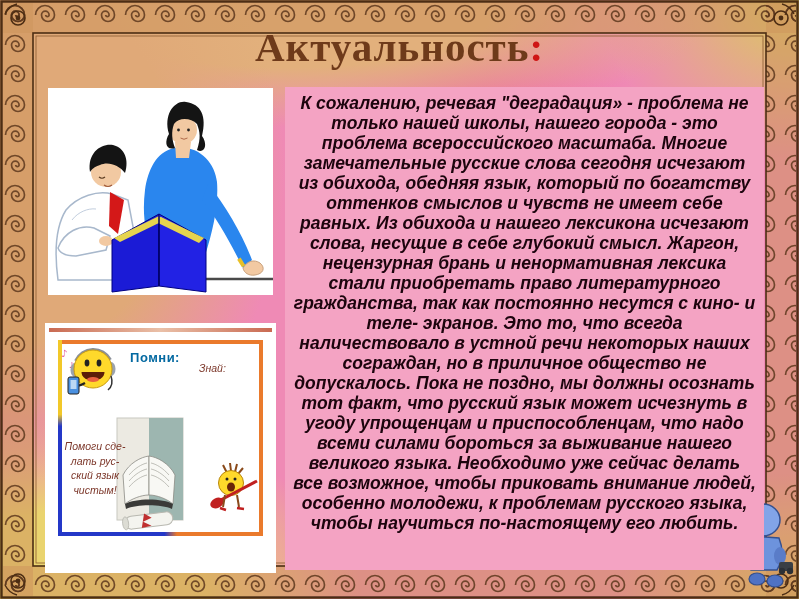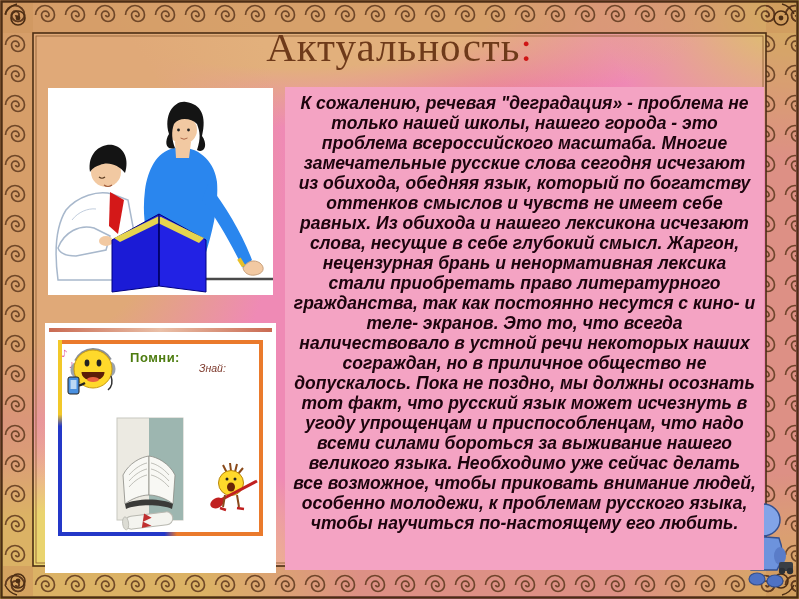--- a/index.html
+++ b/index.html
@@ -11,31 +11,31 @@
       radial-gradient(ellipse 560px 150px at 290px 15px, #e2b07c 0%, #e2b07c 35%, rgba(226,176,124,0) 75%),
       radial-gradient(ellipse 420px 250px at 60px 600px, #ead46f 0%, #ead46f 35%, rgba(234,212,111,0) 72%),
       radial-gradient(ellipse 280px 220px at 795px 5px, #d9ca5e 0%, rgba(217,202,94,0) 70%),
       radial-gradient(ellipse 260px 180px at 799px 599px, #e3cb62 0%, rgba(227,203,98,0) 70%),
       radial-gradient(ellipse 220px 130px at 480px 100px, rgba(240,104,168,0.85) 0%, rgba(240,104,168,0) 70%);
     font-family:"Liberation Sans",sans-serif;
   }
   .frame-svg{position:absolute;left:0;top:0;z-index:1;pointer-events:none;}
   .title{
     position:absolute;left:40px;right:40px;top:24px;z-index:2;
-    text-align:center;font-family:"Liberation Serif",serif;font-weight:normal;
+    text-align:center;font-family:"Liberation Serif",serif;font-weight:bold;
     font-size:41px;line-height:1.15;color:#6e3a1a;letter-spacing:1px;
   }
   .title-colon{color:#cf1515;}
   .img-box{position:absolute;background:#fff;z-index:2;}
   .img1{left:48px;top:88px;width:225px;height:207px;}
   .poster{left:45px;top:323px;width:231px;height:250px;}
   .poster svg{position:absolute;left:0;top:0;}
   .poster .ptext{position:absolute;white-space:pre-line;z-index:2;}
   .p-remember-heading{left:72px;top:27px;width:76px;text-align:center;
-    color:#4d7c0f;font-weight:bold;font-size:13px;letter-spacing:.5px;}
+    color:#0369a1;font-weight:bold;font-size:13px;letter-spacing:.5px;}
   .p-remember-text{left:60px;top:48px;width:100px;text-align:center;
     color:#2a50c8;font-weight:bold;font-size:10.5px;line-height:14px;letter-spacing:.5px;}
   .p-know{left:154px;top:24px;width:70px;text-align:left;color:#7c372a;
     font-style:italic;font-size:10.5px;line-height:14px;}
   .p-know .ptext{position:static;}
   .p-help{left:10px;top:116px;width:80px;text-align:center;color:#7c372a;
     font-style:italic;font-size:10.5px;line-height:14.5px;}
   .textbox{
     position:absolute;left:285px;top:87px;width:479px;height:483px;z-index:3;
     background:#f4a3c3;box-sizing:border-box;padding:6px 8px;overflow:hidden;
@@ -208,20 +208,24 @@
         <path d="M170 180 L212 158" stroke="#c02020" stroke-width="3"></path>
         <ellipse cx="172" cy="180" rx="7" ry="5" fill="#c02020" transform="rotate(-25 172 180)"></ellipse>
         <path d="M180 172 l-2 12 M192 172 l2 12" stroke="#8a4a1a" stroke-width="2"></path>
         <path d="M175 185 l6 2 M192 185 l7 1" stroke="#c02020" stroke-width="2.5"></path>
       </g>
     </svg>
     <div class="ptext p-remember-heading">Помни:</div>
     <div class="ptext p-know">
       <div class="ptext">Знай:</div>
     </div>
+    <div class="ptext p-help">Помоги сде-
+лать рус-
+ский язык
+чистым!</div>
   </div>
 
   <div class="character">
     <svg width="62" height="94" viewBox="0 0 62 94">
       <ellipse cx="30" cy="24" rx="17" ry="16" fill="#82a4e8" stroke="#35508f" stroke-width="1.5"></ellipse>
       <ellipse cx="24" cy="18" rx="5" ry="4" fill="#aec6f2"></ellipse>
       <path d="M16 40 C12 52 12 64 18 74 L44 74 C50 64 50 52 46 42 Z" fill="#6d93dd" stroke="#35508f" stroke-width="1.5"></path>
       <ellipse cx="47" cy="60" rx="6" ry="9" fill="#5a7cc8"></ellipse>
       <ellipse cx="24" cy="83" rx="8" ry="6" fill="#4f72c4" stroke="#35508f" stroke-width="1.2"></ellipse>
       <ellipse cx="42" cy="85" rx="8" ry="6" fill="#4f72c4" stroke="#35508f" stroke-width="1.2"></ellipse>

